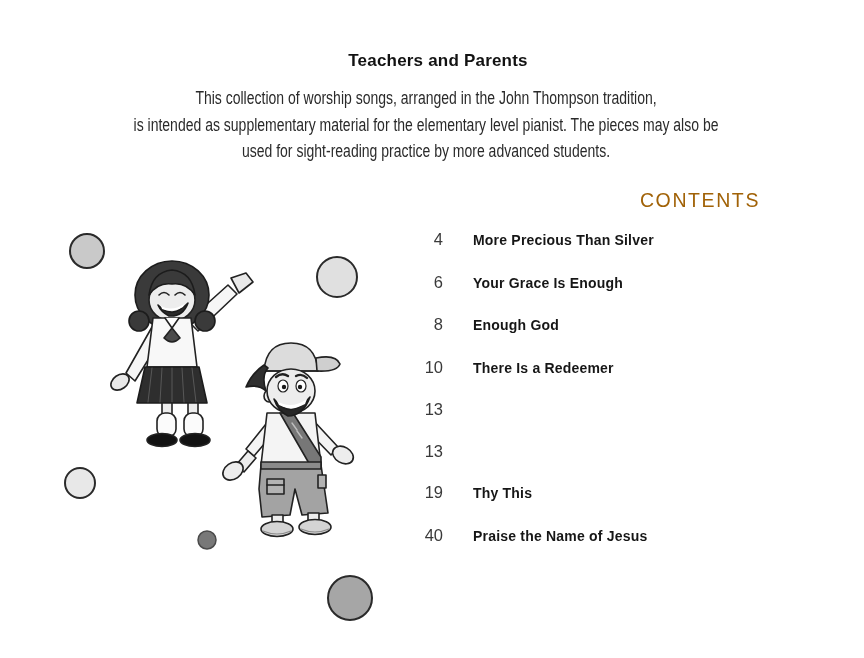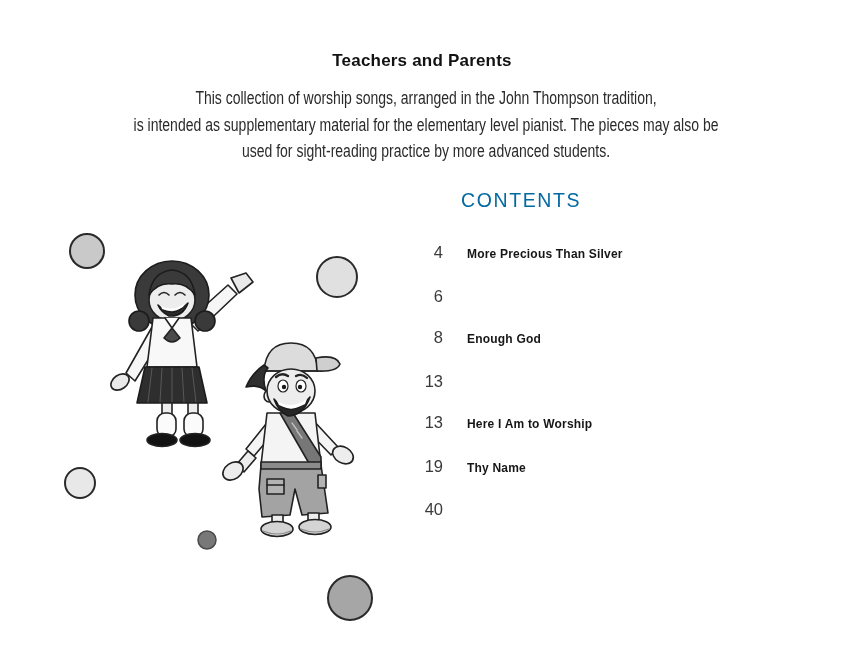--- a/index.html
+++ b/index.html
@@ -12,60 +12,62 @@
     color:#1a1a1a;
   }
   .page-title{
     position:absolute;
     top:40px;left:0;width:844px;
     text-align:center;
     font-size:17px;
     font-weight:bold;
     color:#121212;
     letter-spacing:.2px;
+    padding-left:16px;
   }
   .intro{
     position:absolute;
     top:85px;left:0;width:852px;
     text-align:center;
     font-size:17.5px;
     color:#2a2a2a;
     line-height:26.5px;
     transform:scaleX(.8);
     transform-origin:50% 0;
     white-space:nowrap;
   }
   .contents{
     position:absolute;
     left:380px;top:190px;width:380px;
   }
   .contents-heading{
-    margin:0 0 32px 81px;
+    margin:0 0 19px 81px;
     font-size:19.5px;
     line-height:21px;
     letter-spacing:1.6px;
-    color:#0369a1;
+    color:#a16207;
     font-weight:normal;
+    text-align:right;
   }
   .toc-row{
     display:flex;
     align-items:baseline;
     line-height:18px;
     margin-bottom:23.5px;
   }
   .toc-num{
     width:63px;
     text-align:right;
     font-size:16.5px;
     color:#3a3a3a;
     flex:0 0 auto;
   }
   .toc-title{
-    margin-left:24px;
-    font-size:12px;
+    margin-left:30px;
+    font-size:14px;
     font-weight:bold;
     color:#161616;
     letter-spacing:.2px;
     white-space:nowrap;
   }
   .illustration{
     position:absolute;
     left:40px;top:215px;
     width:360px;height:435px;
   }
@@ -85,38 +87,43 @@
 
   <div class="contents">
     <h2 class="contents-heading">CONTENTS</h2>
     <div id="contents-list">
         <div class="toc-row">
           <span class="toc-num">4</span>
           <span class="toc-title">More Precious Than Silver</span>
         </div>
         <div class="toc-row">
           <span class="toc-num">6</span>
+          <span class="toc-title">Your Grace Is Enough</span>
         </div>
         <div class="toc-row">
           <span class="toc-num">8</span>
           <span class="toc-title">Enough God</span>
         </div>
         <div class="toc-row">
+          <span class="toc-num">10</span>
+          <span class="toc-title">There Is a Redeemer</span>
+        </div>
+        <div class="toc-row">
           <span class="toc-num">13</span>
         </div>
         <div class="toc-row">
           <span class="toc-num">13</span>
-          <span class="toc-title">Here I Am to Worship</span>
         </div>
         <div class="toc-row">
           <span class="toc-num">19</span>
-          <span class="toc-title">Thy Name</span>
+          <span class="toc-title">Thy This</span>
         </div>
         <div class="toc-row">
           <span class="toc-num">40</span>
+          <span class="toc-title">Praise the Name of Jesus</span>
         </div>
       </div>
   </div>
 
   <svg class="illustration" viewBox="0 0 360 435" xmlns="http://www.w3.org/2000/svg">
 
     <circle cx="47" cy="36" r="17" stroke="#2a2a2a" stroke-width="2" fill="#c9c9c9"></circle>
     <circle cx="297" cy="62" r="20" stroke="#2a2a2a" stroke-width="2" fill="#e0e0e0"></circle>
     <circle cx="40" cy="268" r="15" stroke="#2a2a2a" stroke-width="2" fill="#e8e8e8"></circle>
     <circle cx="167" cy="325" r="9" stroke="#4a4a4a" stroke-width="1.5" fill="#787878"></circle>

